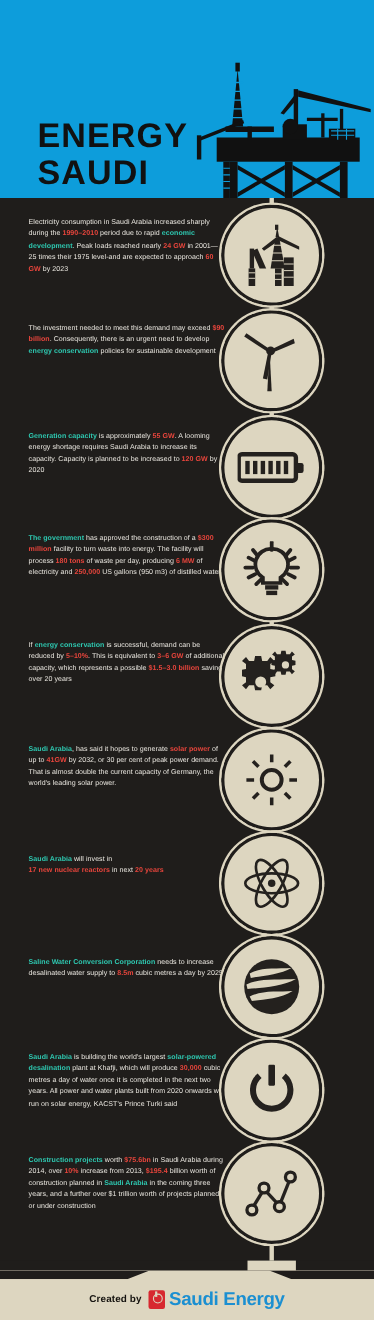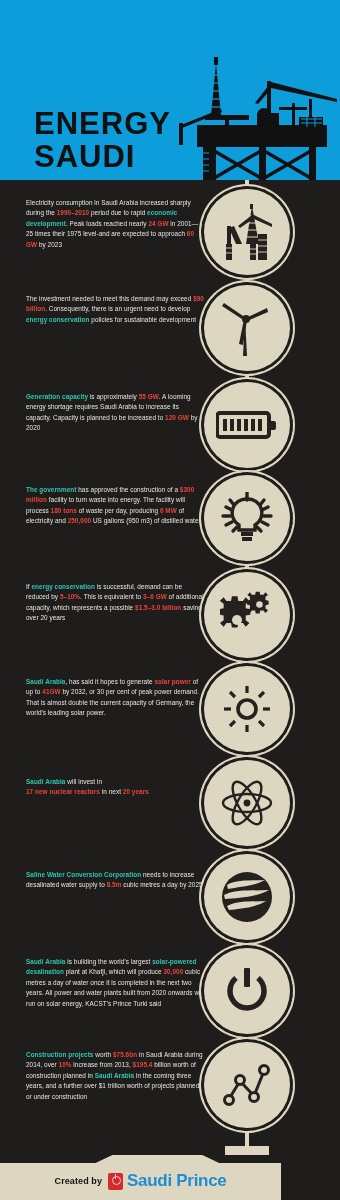--- a/index.html
+++ b/index.html
@@ -85,21 +85,21 @@
   .base {
     position:absolute;
     left:225px; top:1146px;
     width:44px; height:9px;
     background:#ddd6c0;
     z-index:3;
   }
   .footer {
     position:absolute;
     left:0; bottom:0;
-    width:281px; height:45px;
+    width:340px; height:45px;
     background:#ddd6c0;
     display:flex;
     align-items:center;
     justify-content:center;
     z-index:4;
   }
   .footer::before {
     content:"";
     position:absolute;
     left:0; top:0;
@@ -418,14 +418,14 @@
       </div>
     </div>
   </div>
 </div>
 
 <div class="base"></div>
 
 <div class="footer">
   <span class="created-by">Created by</span>
   <span class="brand-mark"></span>
-  <span class="brand-name">Saudi Prince</span>
+  <span class="brand-name">Saudi Energy</span>
 </div>
 
 </body></html>

